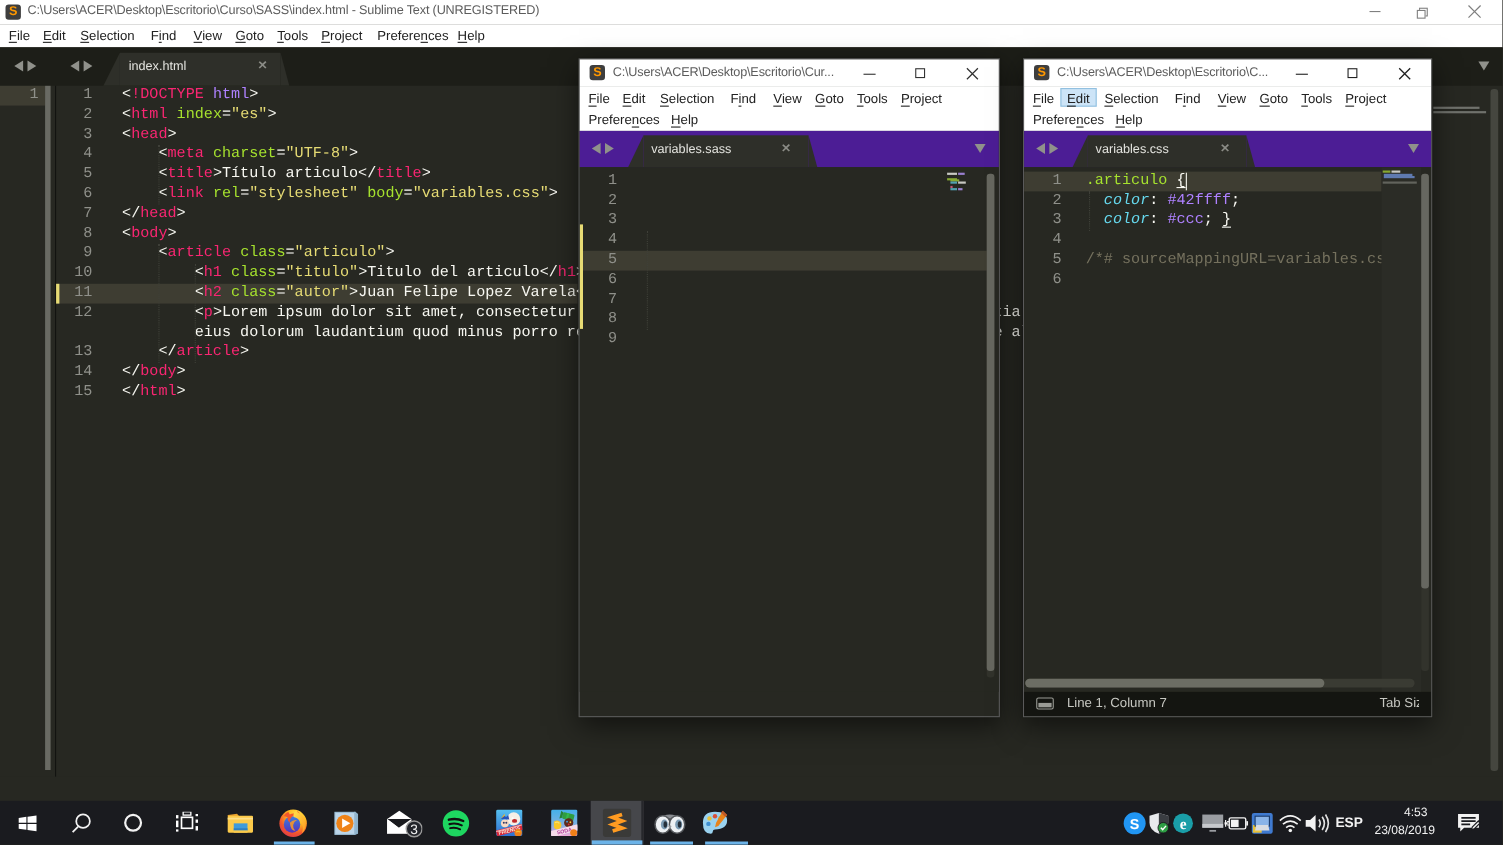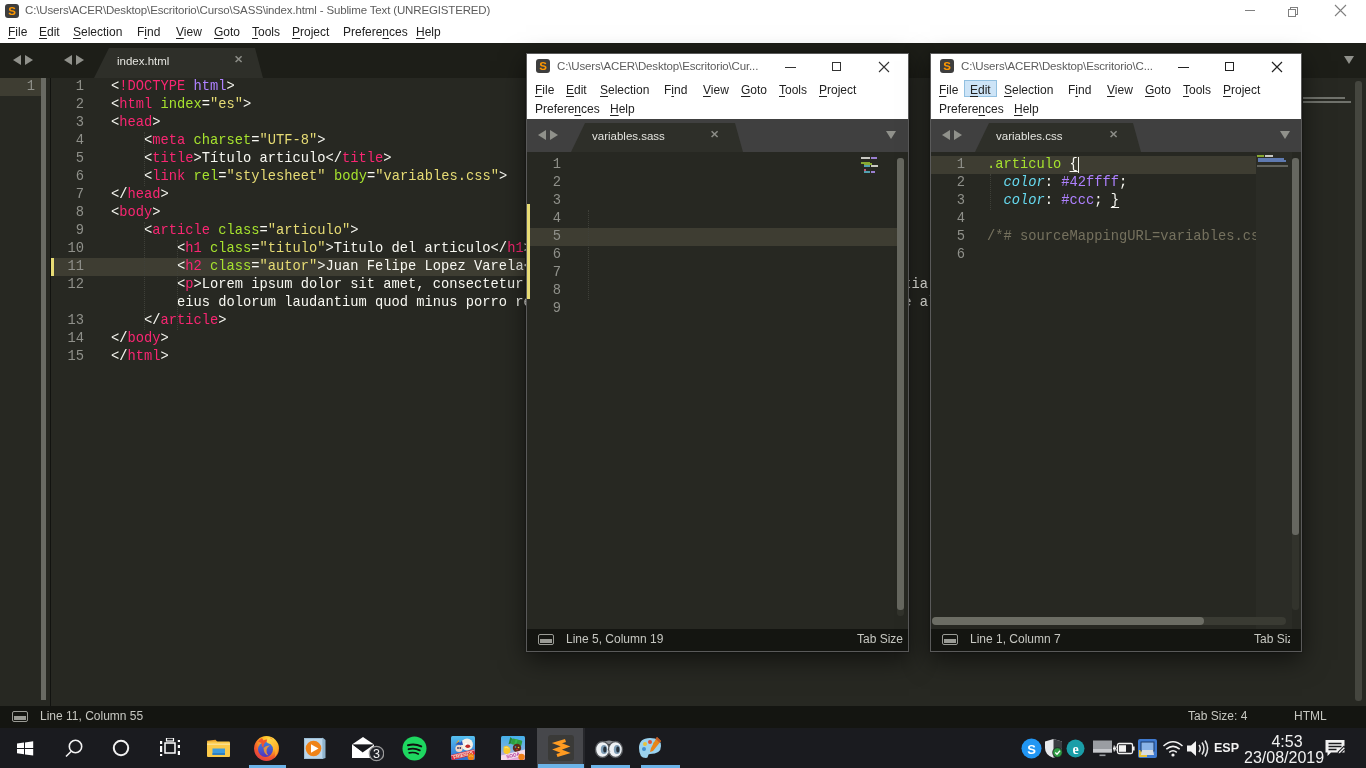--- a/index.html
+++ b/index.html
@@ -33,28 +33,28 @@
 .tb{display:inline-block;width:33px;height:4px;background:linear-gradient(#4c4d45,#4c4d45) no-repeat 2px 1.5px/22px 1px}
 .ul{text-decoration:underline;text-underline-offset:3px}
 .ig{position:absolute;width:0;border-left:1px dotted #3f4039}
 #mstatus{left:0;top:706px;width:1366px;height:22px;background:#141511;color:#c6c7c1;font-size:12px}
 .sic{position:absolute;width:16px;height:11px;border:1px solid #9a9b95;border-radius:2px}
 .sic::after{content:"";position:absolute;left:1px;right:1px;bottom:1px;height:4.5px;background:#9a9b95}
 
 .fwin{position:absolute;background:#272822;border:1px solid #5a5a5a;box-shadow:0 8px 24px rgba(0,0,0,.55),0 0 2px rgba(0,0,0,.4)}
 .fTitle{position:absolute;left:0;top:0;right:0;height:25px;background:#fff;color:#5c5c5c;font-size:11.5px;letter-spacing:-0.15px}
 .fMenu{position:absolute;left:0;top:25px;right:0;height:40px;background:#fff;color:#222;font-size:12px}
-.fTabs{position:absolute;left:0;top:65px;right:0;height:33px;background:#404040}
+.fTabs{position:absolute;left:0;top:65px;right:0;height:33px;background:#4c1d95}
 .fStatus{position:absolute;left:0;right:0;bottom:0;height:22px;background:#141511;color:#c6c7c1;font-size:12px}
 .slogo{position:absolute;width:14px;height:14px;background:#3e3e3e;border-radius:3px;color:#ff9800;font-weight:bold;font-size:11.5px;text-align:center;line-height:14px}
 
 #taskbar{left:0;top:728px;width:1366px;height:40px;background:#1a1b1f;color:#fff}
 .tic{position:absolute;top:0;width:48px;height:40px;display:flex;align-items:center;justify-content:center}
 .uline{position:absolute;bottom:0;height:3px;background:#6cb3e8}
-.trtxt{position:absolute;color:#f2f2f2;font-size:16px}
+.trtxt{position:absolute;color:#f2f2f2;font-size:11px}
 </style></head>
 <body>
 <div id="stage">
 
 <div id="mtitle" class="abs">
   <div class="slogo" style="left:5px;top:4px">S</div>
   <div class="ttxt">C:\Users\ACER\Desktop\Escritorio\Curso\SASS\index.html - Sublime Text (UNREGISTERED)</div>
   <div style="position:absolute;left:1245px;top:10px;width:10px;height:1px;background:#808080"></div>
   <div style="position:absolute;left:1290px;top:7px;width:8px;height:8px;border:1px solid #808080"></div>
   <div style="position:absolute;left:1288px;top:9px;width:8px;height:8px;border:1px solid #808080;background:#fff"></div>
@@ -129,26 +129,20 @@
 &lt;/<i class="t">html</i>&gt;</pre>
 
   <div class="ig" style="left:144px;top:54px;height:54px"></div>
   <div class="ig" style="left:144px;top:144px;height:108px"></div>
   <div class="ig" style="left:177px;top:162px;height:90px"></div>
 
   <div class="abs" style="left:1303px;top:19px;width:42px;height:2px;background:#8a8b85;opacity:.75"></div>
   <div class="abs" style="left:1303px;top:22.5px;width:48px;height:2px;background:#8a8b85;opacity:.75"></div>
   <div class="abs" style="left:1355px;top:3px;width:7px;height:620px;background:#45463f;border-radius:3px"></div>
 </div>
-<div id="mstatus" class="abs">
-  <div class="sic" style="left:12px;top:5px"></div>
-  <div style="position:absolute;left:40px;top:3px">Line 11, Column 55</div>
-  <div style="position:absolute;left:1188px;top:3px">Tab Size: 4</div>
-  <div style="position:absolute;left:1294px;top:3px">HTML</div>
-</div>
 
 <div class="fwin" style="left:526px;top:53px;width:383px;height:599px">
   <div class="fTitle">
     <div class="slogo" style="left:9px;top:5px">S</div>
     <div style="position:absolute;left:30px;top:6px;white-space:pre">C:\Users\ACER\Desktop\Escritorio\Cur...</div>
     <div style="position:absolute;left:258px;top:13px;width:11px;height:1px;background:#333"></div>
     <div style="position:absolute;left:305px;top:8px;width:9px;height:9px;border:1px solid #333"></div>
     <svg style="position:absolute;left:351px;top:7px" width="12" height="12">
           <path d="M1 1 L11 11 M11 1 L1 11" stroke="#333" stroke-width="1.1"></path>
         </svg>
@@ -194,25 +188,20 @@
     <div class="abs" style="left:334px;top:9.5px;width:9px;height:2px;background:#87a832"></div>
     <div class="abs" style="left:337px;top:11px;width:8px;height:2px;background:#87a832"></div>
     <div class="abs" style="left:337px;top:13px;width:6px;height:2px;background:#52a0b0"></div>
     <div class="abs" style="left:344px;top:13px;width:7px;height:2px;background:#c8c8c2"></div>
     <div class="abs" style="left:337px;top:17px;width:2px;height:2px;background:#c05575"></div>
     <div class="abs" style="left:337px;top:19px;width:6px;height:2px;background:#52a0b0"></div>
     <div class="abs" style="left:344px;top:19px;width:4px;height:2px;background:#9a7fd0"></div>
 
     <div class="abs" style="left:370px;top:6px;width:7px;height:458px;background:#32332c;border-radius:3px"></div>
     <div class="abs" style="left:370px;top:6px;width:7px;height:452px;background:#66675f;border-radius:3px"></div>
-  </div>
-  <div class="fStatus">
-    <div class="sic" style="left:11px;top:5px"></div>
-    <div style="position:absolute;left:39px;top:3px">Line 5, Column 19</div>
-    <div style="position:absolute;left:330px;top:3px;white-space:pre">Tab Size</div>
   </div>
 </div>
 
 <div class="fwin" style="left:930px;top:53px;width:372px;height:599px">
   <div class="fTitle">
     <div class="slogo" style="left:9px;top:5px">S</div>
     <div style="position:absolute;left:30px;top:6px;white-space:pre">C:\Users\ACER\Desktop\Escritorio\C...</div>
     <div style="position:absolute;left:247px;top:13px;width:11px;height:1px;background:#222"></div>
     <div style="position:absolute;left:294px;top:8px;width:9px;height:9px;border:1px solid #222"></div>
     <svg style="position:absolute;left:340px;top:7px" width="12" height="12">

